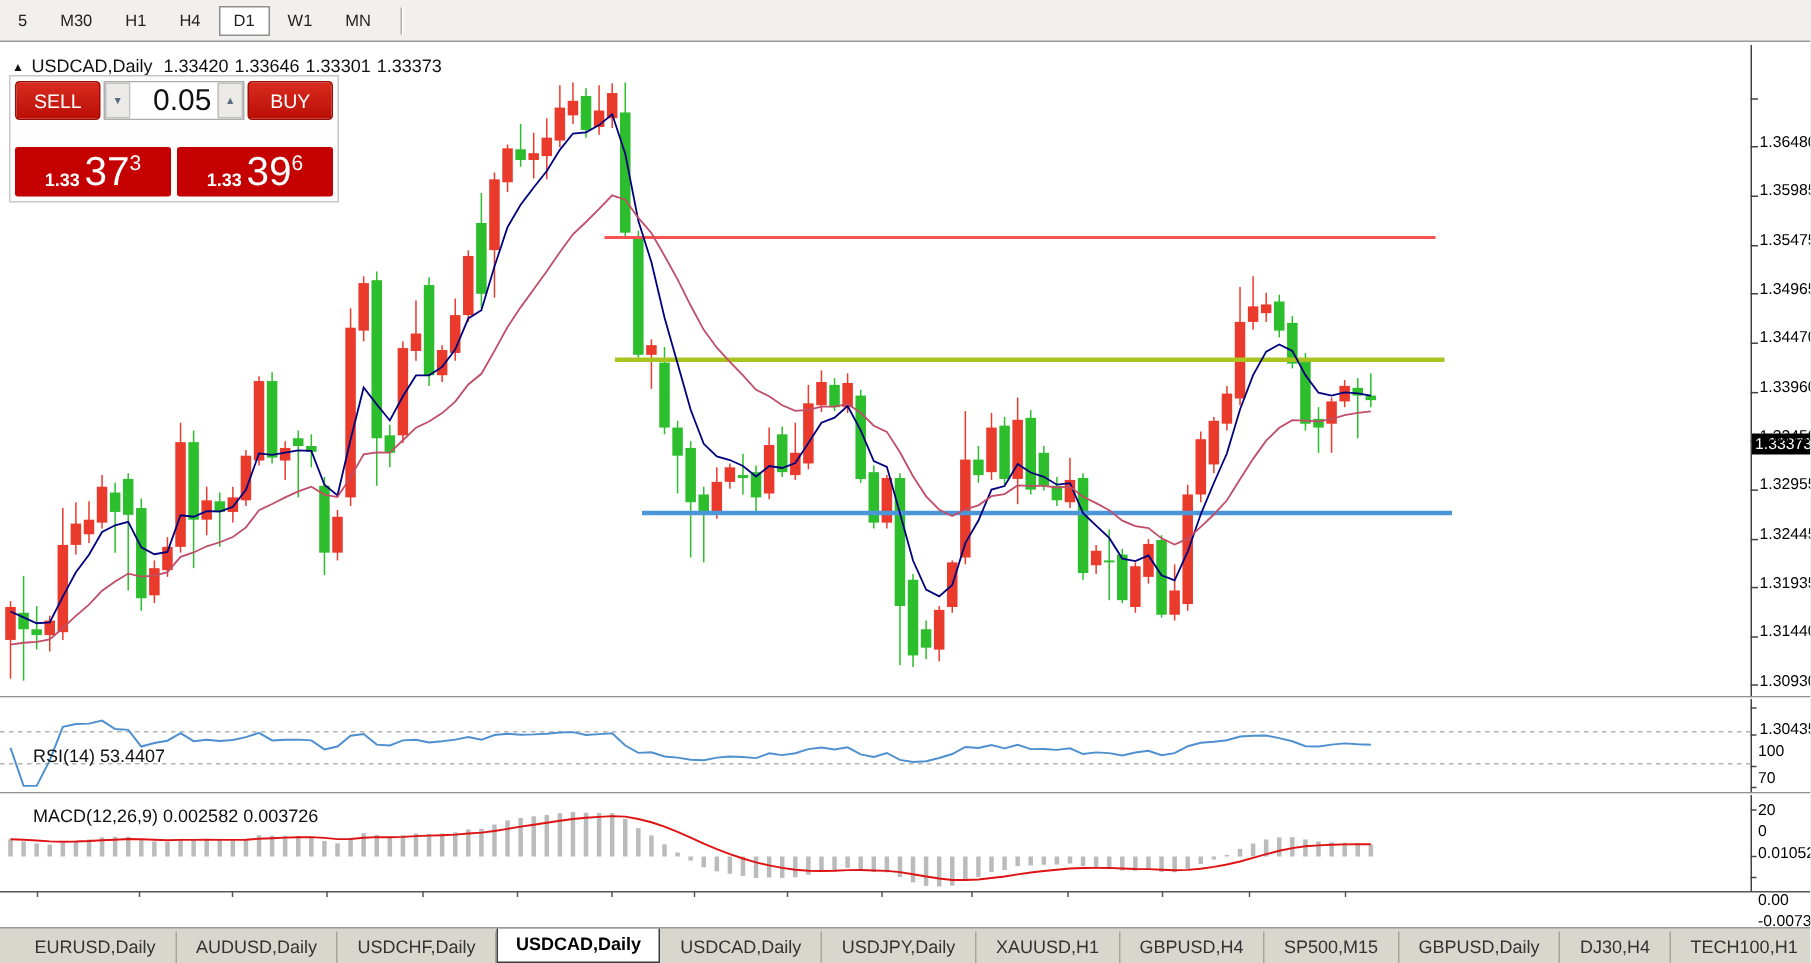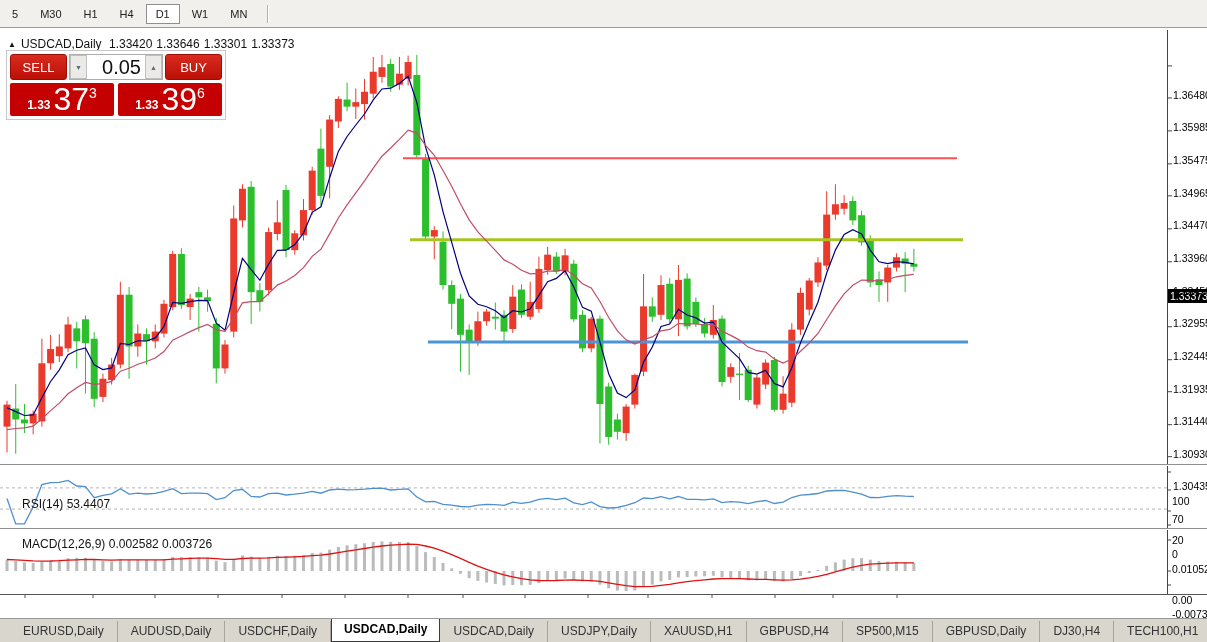--- a/index.html
+++ b/index.html
@@ -21,24 +21,24 @@
   #trade-panel{position:absolute;left:6px;top:21px;width:220px;background:#fdfdfd;
                border:1px solid #c8c8c8;padding:3px;box-sizing:border-box;}
   #tp-row1{display:flex;height:26px;gap:2px;}
   .trade-btn{flex:0 0 55px;background:linear-gradient(#d92b1f,#bb0f06);color:#fff;font-size:13px;
              border:1px solid #9e0c04;border-radius:3px;display:flex;align-items:center;justify-content:center;}
   #volume-spinner{flex:1;display:flex;border:1px solid #adadad;background:#fff;}
   .spin-btn{width:17px;border:1px solid #c0c0c0;background:#eceae6;color:#5a6b84;font-size:7px;
             display:flex;align-items:center;justify-content:center;padding:0;}
   #volume-input{flex:1;border:none;outline:none;text-align:right;font-size:20px;padding-right:4px;width:40px;
                 font-family:"Liberation Sans",sans-serif;color:#111;}
-  #tp-row2{display:flex;gap:4px;margin-top:3px;height:33px;}
+  #tp-row2{display:flex;gap:4px;margin-top:18px;height:33px;}
   .price-box{flex:1;background:#c40000;border-radius:2px;color:#fff;display:flex;justify-content:center;align-items:stretch;}
   .price-box .pp{font-size:12px;font-weight:700;align-self:flex-end;margin:0 3px 4px 0;}
-  .price-box .pb{font-size:32px;line-height:33px;align-self:flex-end;}
+  .price-box .pb{font-size:27px;line-height:33px;align-self:flex-end;}
   .price-box .ps{font-size:14px;align-self:flex-start;margin-top:2px;}
   
   .price-label{position:absolute;left:1173px;font-size:10.5px;color:#000;}
   .sub-label{position:absolute;left:1172px;font-size:10.5px;color:#000;}
   #current-price-tag{position:absolute;left:1168px;width:39px;height:14px;background:#000;color:#fff;
                      font-size:10.5px;line-height:14px;padding-left:2px;box-sizing:border-box;}
   .panel-label{position:absolute;left:6px;font-size:12px;color:#111;margin-left:16px;}
   .date-label{position:absolute;top:598px;font-size:11px;color:#000;transform:translateX(-50%);white-space:nowrap;}
   
   #tabbar{position:absolute;left:0;top:618px;width:1207px;height:24px;background:#d9d6ce;border-top:1px solid #9a9a9a;

